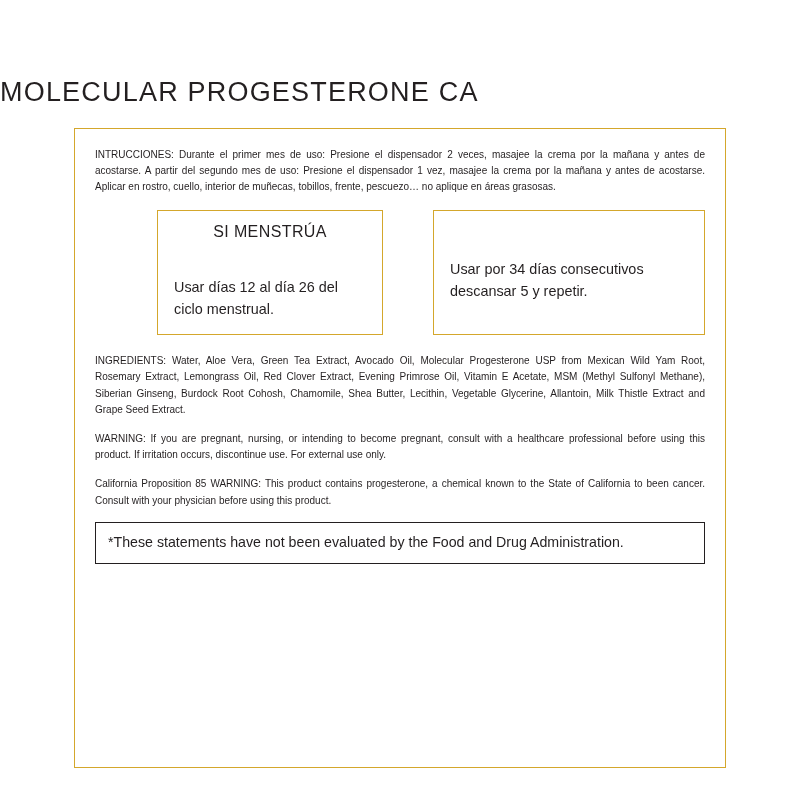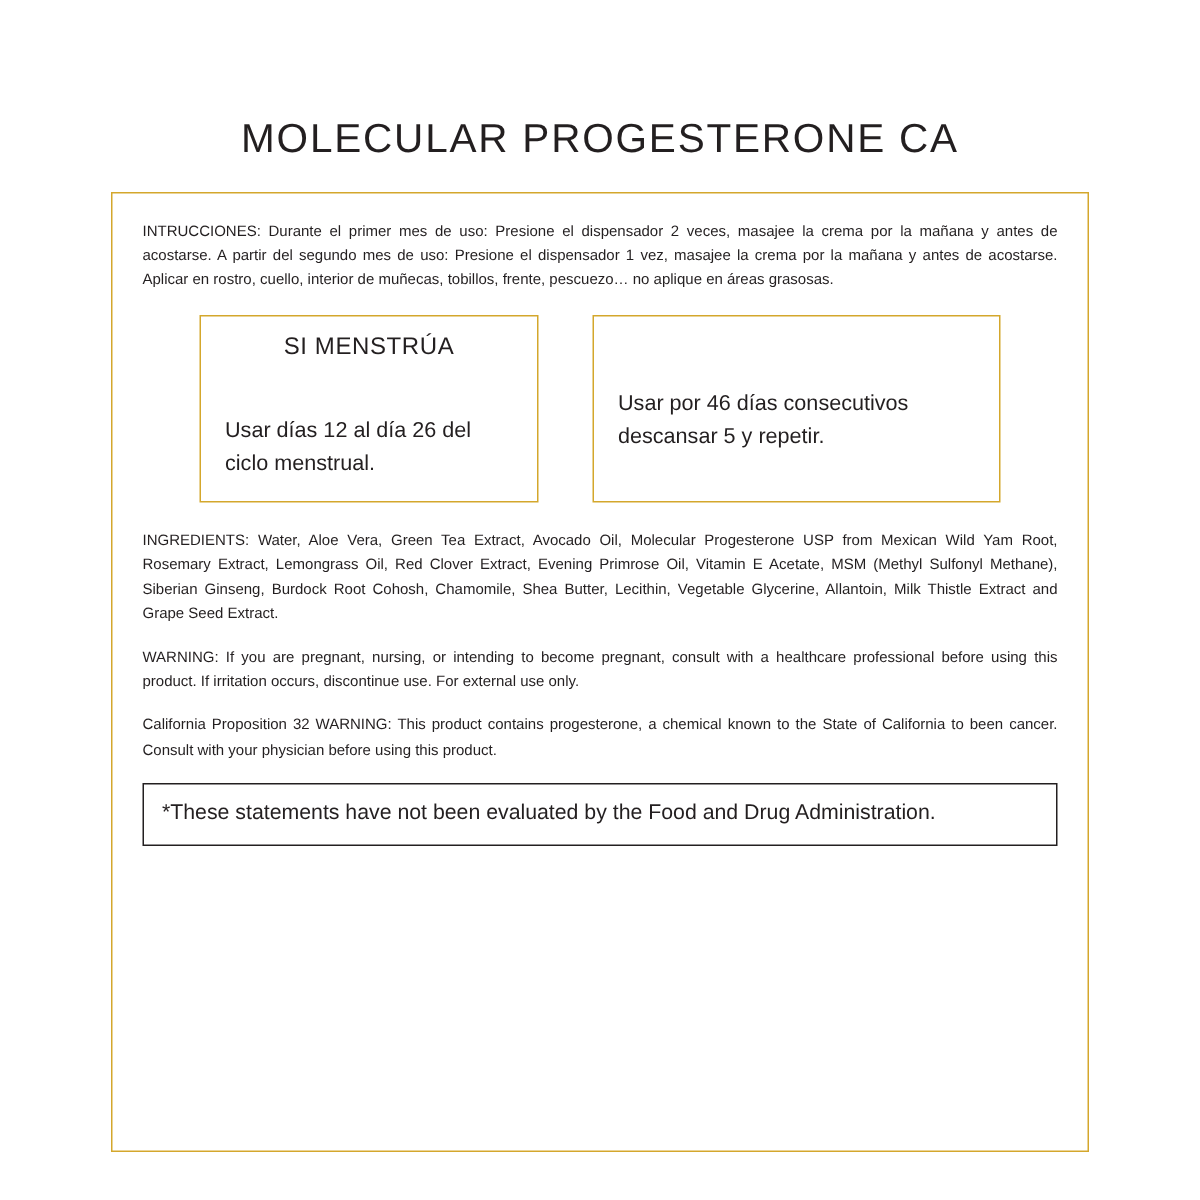--- a/index.html
+++ b/index.html
@@ -14,21 +14,21 @@
     color: #231f20;
     overflow: hidden;
   }
   .page {
     position: relative;
     width: 800px;
     height: 800px;
     box-sizing: border-box;
   }
   .title {
-    text-align: center;
+    text-align: left;
     font-size: 27px;
     letter-spacing: 1.2px;
     font-weight: 400;
     color: #231f20;
     margin: 0;
     padding-top: 78px;
     line-height: 1.1;
   }
   .main-box {
     position: absolute;
@@ -46,22 +46,22 @@
     line-height: 1.62;
     text-align: justify;
     color: #231f20;
   }
   .lead {
     font-weight: 400;
     color: #231f20;
   }
   .cycle-row {
     display: flex;
-    justify-content: center;
-    gap: 36px;
+    justify-content: flex-end;
+    gap: 50px;
     margin: 14px 0 18px 0;
   }
   .cycle-box {
     border: 1.5px solid #d4a72c;
     box-sizing: border-box;
     padding: 12px 16px 14px 16px;
     width: 226px;
   }
   .cycle-box.wide {
     width: 272px;
@@ -101,28 +101,28 @@
   <div class="main-box">
 
     <p class="para"><span class="lead">INTRUCCIONES:</span><span> Durante el primer mes de uso: Presione el dispensador 2 veces, masajee la crema por la mañana y antes de acostarse. A partir del segundo mes de uso: Presione el dispensador 1 vez, masajee la crema por la mañana y antes de acostarse. Aplicar en rostro, cuello, interior de muñecas, tobillos, frente, pescuezo… no aplique en áreas grasosas.</span></p>
 
     <div class="cycle-row">
       <div class="cycle-box">
         <div class="cycle-title">SI MENSTRÚA</div>
         <div class="cycle-text">Usar días 12 al día 26 del ciclo menstrual.</div>
       </div>
       <div class="cycle-box wide">
-        <div class="cycle-text">Usar por 46 días consecutivos descansar 5 y repetir.</div>
+        <div class="cycle-text">Usar por 34 días consecutivos descansar 5 y repetir.</div>
       </div>
     </div>
 
     <p class="para"><span class="lead">INGREDIENTS:</span><span> Water, Aloe Vera, Green Tea Extract, Avocado Oil, Molecular Progesterone USP from Mexican Wild Yam Root, Rosemary Extract, Lemongrass Oil, Red Clover Extract, Evening Primrose Oil, Vitamin E Acetate, MSM (Methyl Sulfonyl Methane), Siberian Ginseng, Burdock Root Cohosh, Chamomile, Shea Butter, Lecithin, Vegetable Glycerine, Allantoin, Milk Thistle Extract and Grape Seed Extract.</span></p>
 
     <p class="para"><span class="lead">WARNING:</span><span> If you are pregnant, nursing, or intending to become pregnant, consult with a healthcare professional before using this product. If irritation occurs, discontinue use. For external use only.</span></p>
 
-    <p class="para"><span class="lead">California Proposition 32 WARNING:</span><span> This product contains progesterone, a chemical known to the State of California to been cancer. Consult with your physician before using this product.</span></p>
+    <p class="para"><span class="lead">California Proposition 85 WARNING:</span><span> This product contains progesterone, a chemical known to the State of California to been cancer. Consult with your physician before using this product.</span></p>
 
     <div class="disclaimer">
       <p>*These statements have not been evaluated by the Food and Drug Administration.</p>
     </div>
 
   </div>
 </div>
 
 </body></html>

